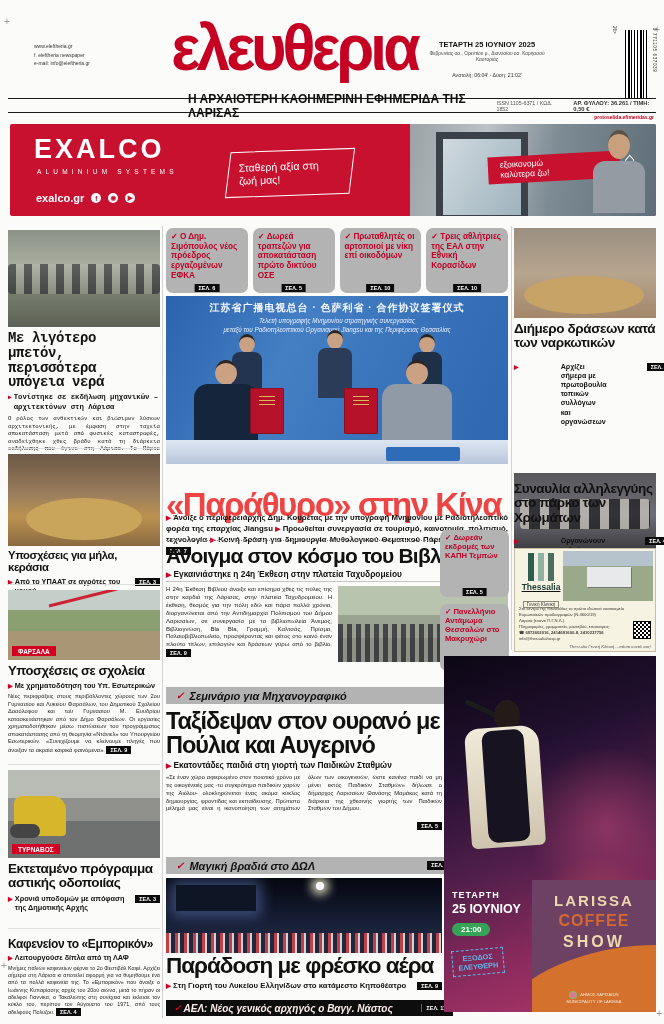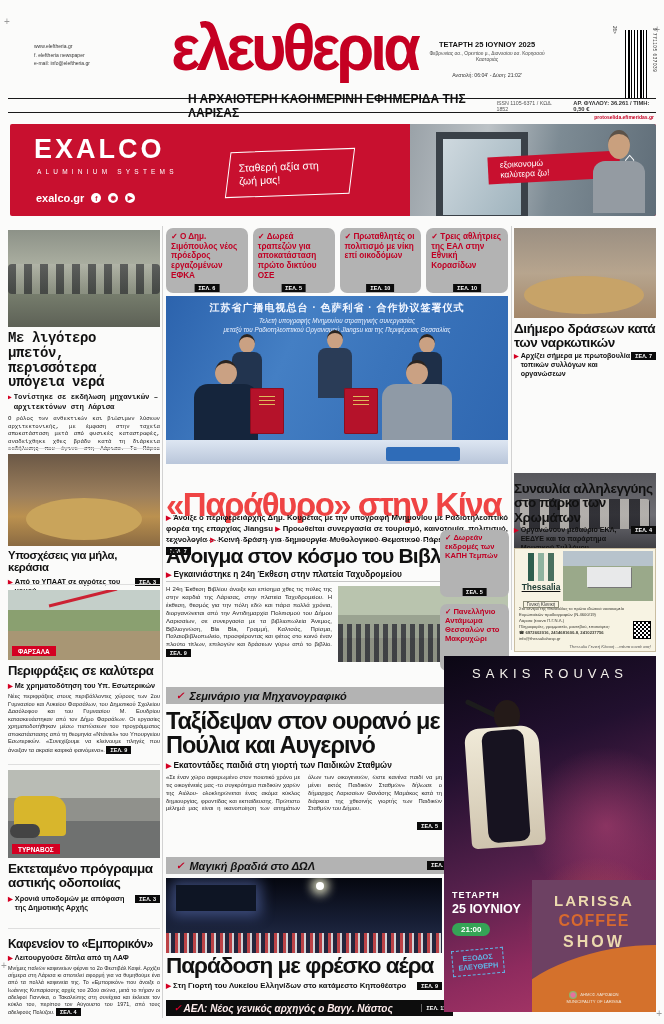--- a/index.html
+++ b/index.html
@@ -111,21 +111,21 @@
   .mtable{position:absolute;left:18px;top:44px;width:116px;height:42px;border-radius:50%;background:#c9a45b;}
   .ph-farsala{height:70px;background:linear-gradient(180deg,#c4cfc9 0 28%,#8aa070 28% 58%,#a89674 58% 100%);}
   .crane{position:absolute;left:40px;top:6px;width:70px;height:3px;background:#c23; transform:rotate(-14deg);}
   .loclabel{position:absolute;left:4px;bottom:4px;background:#d40022;color:#fff;font-size:6.5px;font-weight:bold;padding:1.5px 6px;}
   .ph-tyrnavos{height:88px;background:linear-gradient(180deg,#b9bcb5 0 32%,#90918c 32% 58%,#6f7170 58%);}
   .roller{position:absolute;left:6px;top:26px;width:52px;height:40px;background:#d8b62c;border-radius:8px 14px 4px 4px;}
   .rollerdrum{position:absolute;left:2px;top:54px;width:30px;height:14px;background:#444;border-radius:7px;}
   
   .rcol{width:142px;}
   .rcol h3{margin:4px 0 0;font-weight:900;line-height:1.06;letter-spacing:-0.4px;font-size:13.5px;}
-  .rcol .sub{font-size:7.1px;margin-top:1px;line-height:1.3;}
+  .rcol .sub{font-size:7.1px;margin-top:12px;line-height:1.3;gap:40px;}
   .ph-narc{height:90px;background:linear-gradient(180deg,#9b8f82,#b7a58e 50%,#a3876a);}
   .ntable{position:absolute;left:10px;top:48px;width:120px;height:38px;border-radius:50%;background:#c7a368;}
   .ph-solid{left:514px;top:398px;width:142px;height:76px;background:linear-gradient(180deg,#57575c,#6e6e74 55%,#3d3d42);}
   .sband{position:absolute;top:26px;left:6px;right:6px;height:30px;background:repeating-linear-gradient(90deg,rgba(225,220,210,.6) 0 9px,rgba(25,25,30,.7) 9px 20px);border-radius:4px;}
   #sideboxes{left:440px;top:530px;width:69px;display:flex;flex-direction:column;gap:7px;}
   #sideboxes .tbox{min-height:52px;}
   #sideboxes .ttext{font-size:7.6px;}
   
   #clinic{left:514px;top:548px;width:142px;height:104px;background:#f7f3e3;border:1px solid #c9bda1;box-sizing:border-box;}
   .cl-photo{position:absolute;right:2px;top:2px;width:90px;height:50px;background:linear-gradient(180deg,#b7c3cc 0 30%,#9aa98a 30%);}
@@ -228,21 +228,21 @@
   <div class="abs" id="topboxes">
     <div class="tbox">
       <div class="ttext"><span class="check">✓</span><span>Ο Δημ. Σιμόπουλος νέος πρόεδρος εργαζομένων ΕΦΚΑ</span></div>
       <span class="tag ttag">ΣΕΛ. 6</span>
     </div>
     <div class="tbox">
       <div class="ttext"><span class="check">✓</span><span>Δωρεά τραπεζών για αποκατάσταση πρώτο δικτύου ΟΣΕ</span></div>
       <span class="tag ttag">ΣΕΛ. 5</span>
     </div>
     <div class="tbox">
-      <div class="ttext"><span class="check">✓</span><span>Πρωταθλητές οι πολιτισμό με νίκη επί οικοδόμων</span></div>
+      <div class="ttext"><span class="check">✓</span><span>Πρωταθλητές οι αρτοποιοί με νίκη επί οικοδόμων</span></div>
       <span class="tag ttag">ΣΕΛ. 10</span>
     </div>
     <div class="tbox">
       <div class="ttext"><span class="check">✓</span><span>Τρεις αθλήτριες της ΕΑΛ στην Εθνική Κορασίδων</span></div>
       <span class="tag ttag">ΣΕΛ. 10</span>
     </div>
   </div>
 
   <div class="abs mp">
     <div class="mp-cn">江苏省广播电视总台 · 色萨利省 · 合作协议签署仪式</div>
@@ -367,21 +367,21 @@
         <span class="subtext">Από το ΥΠΑΑΤ σε αγρότες του νομού</span>
         <span class="tag">ΣΕΛ. 3</span>
       </div>
   </div>
 
   <div class="abs lcol sep" style="left:8px;top:584px;">
     <div class="ph ph-farsala">
       <div class="crane"></div>
       <div class="loclabel">ΦΑΡΣΑΛΑ</div>
     </div>
-    <h3 style="font-size:13px;">Περιφράξεις σε καλύτερα</h3>
+    <h3 style="font-size:13px;">Υποσχέσεις σε σχολεία</h3>
     <div class="sub">
         <span class="arrow">▶</span>
         <span class="subtext">Με χρηματοδότηση του Υπ. Εσωτερικών</span>
       </div>
     <p><span>Νέες περιφράξεις στους περιβάλλοντες χώρους των 2ου Γυμνασίου και Λυκείου Φαρσάλων, του Δημοτικού Σχολείου Δασόλοφου και του Γυμνασίου Μ. Ευυδρίου κατασκευάστηκαν από τον Δήμο Φαρσάλων. Οι εργασίες χρηματοδοτήθηκαν μέσω πιστώσεων του προγράμματος αποκατάστασης από τη θεομηνία «Ντάνιελ» του Υπουργείου Εσωτερικών. «Συνεχίζουμε να κλείνουμε πληγές που άνοιξαν τα ακραία καιρικά φαινόμενα».</span> <span class="tag">ΣΕΛ. 9</span></p>
   </div>
 
   <div class="abs lcol sep" style="left:8px;top:764px;">
     <div class="ph ph-tyrnavos">
       <div class="roller"></div>
@@ -458,21 +458,20 @@
       <div class="ph-bold">☎ 6972602016, 2414681600-8, 2410237756</div>
       <div>info@thessaliahosp.gr</div>
     </div>
     <div class="cl-qr"></div>
     <div class="cl-footer">Thessalia Γενική Κλινική ...πάντα κοντά σας!</div>
   </div>
 
   <div class="abs" id="concert">
     <div class="smoke sm1"></div>
     <div class="smoke sm2"></div>
-    <div class="ca-artist">SAKIS ROUVAS</div>
     <div class="ca-singer">
       <div class="ca-mic"></div>
       <div class="ca-head"></div>
       <div class="ca-shirt"></div>
       <div class="ca-vest"></div>
     </div>
     <div class="ca-bottom">
       <div class="ca-left">
         <div class="ca-day">ΤΕΤΑΡΤΗ</div>
         <div class="ca-date">25 ΙΟΥΝΙΟΥ</div>

